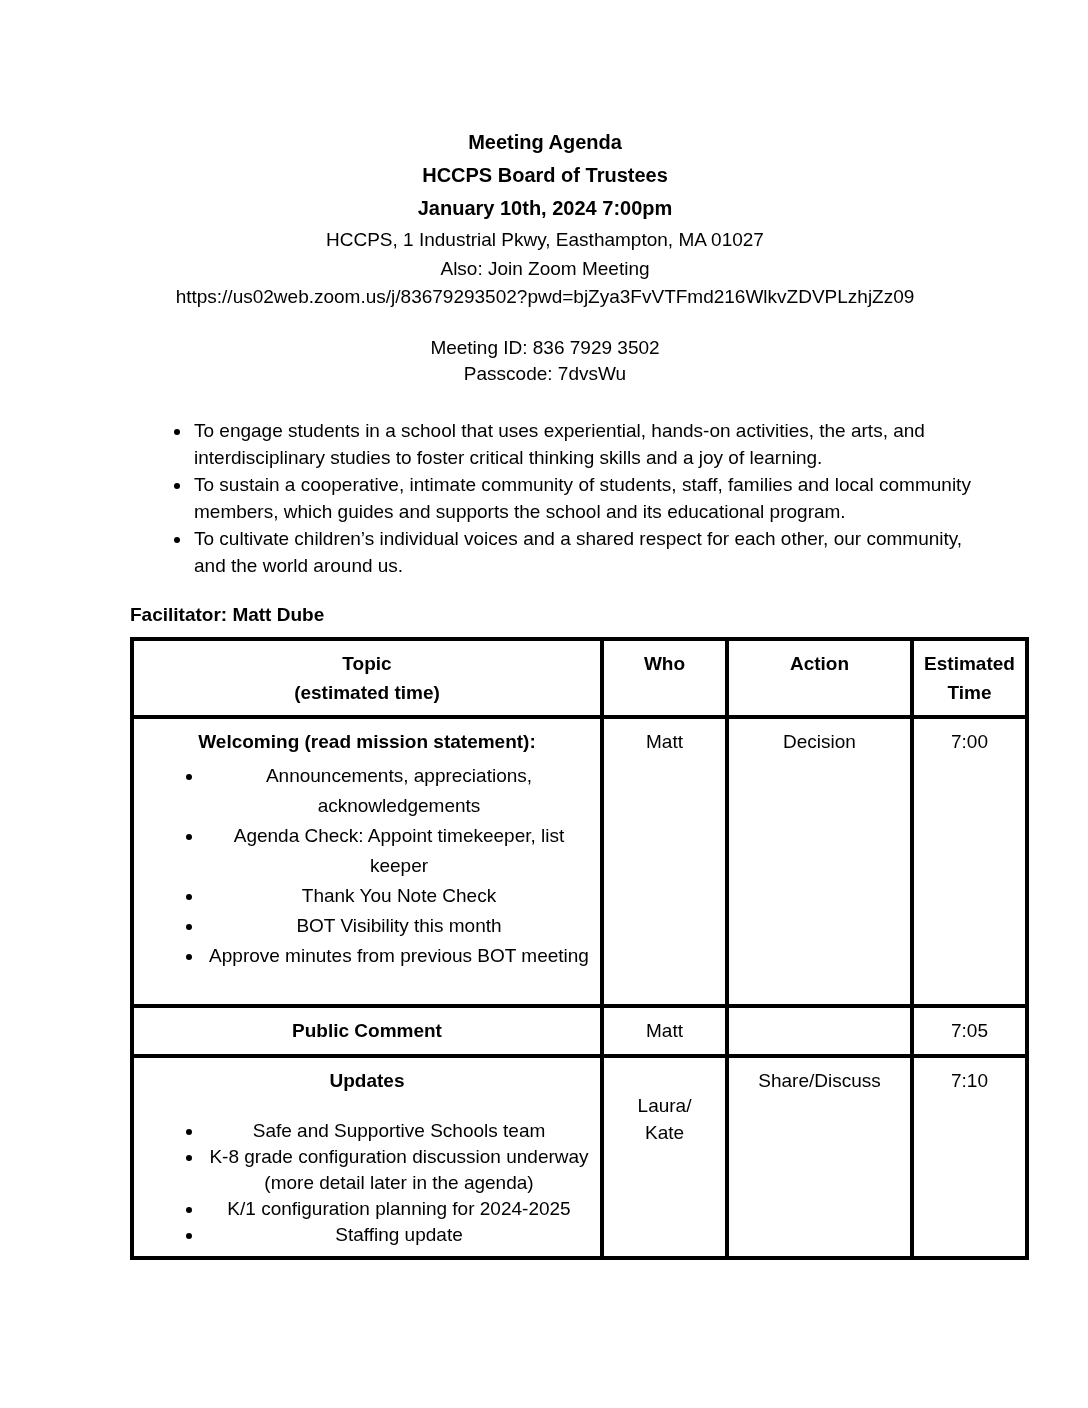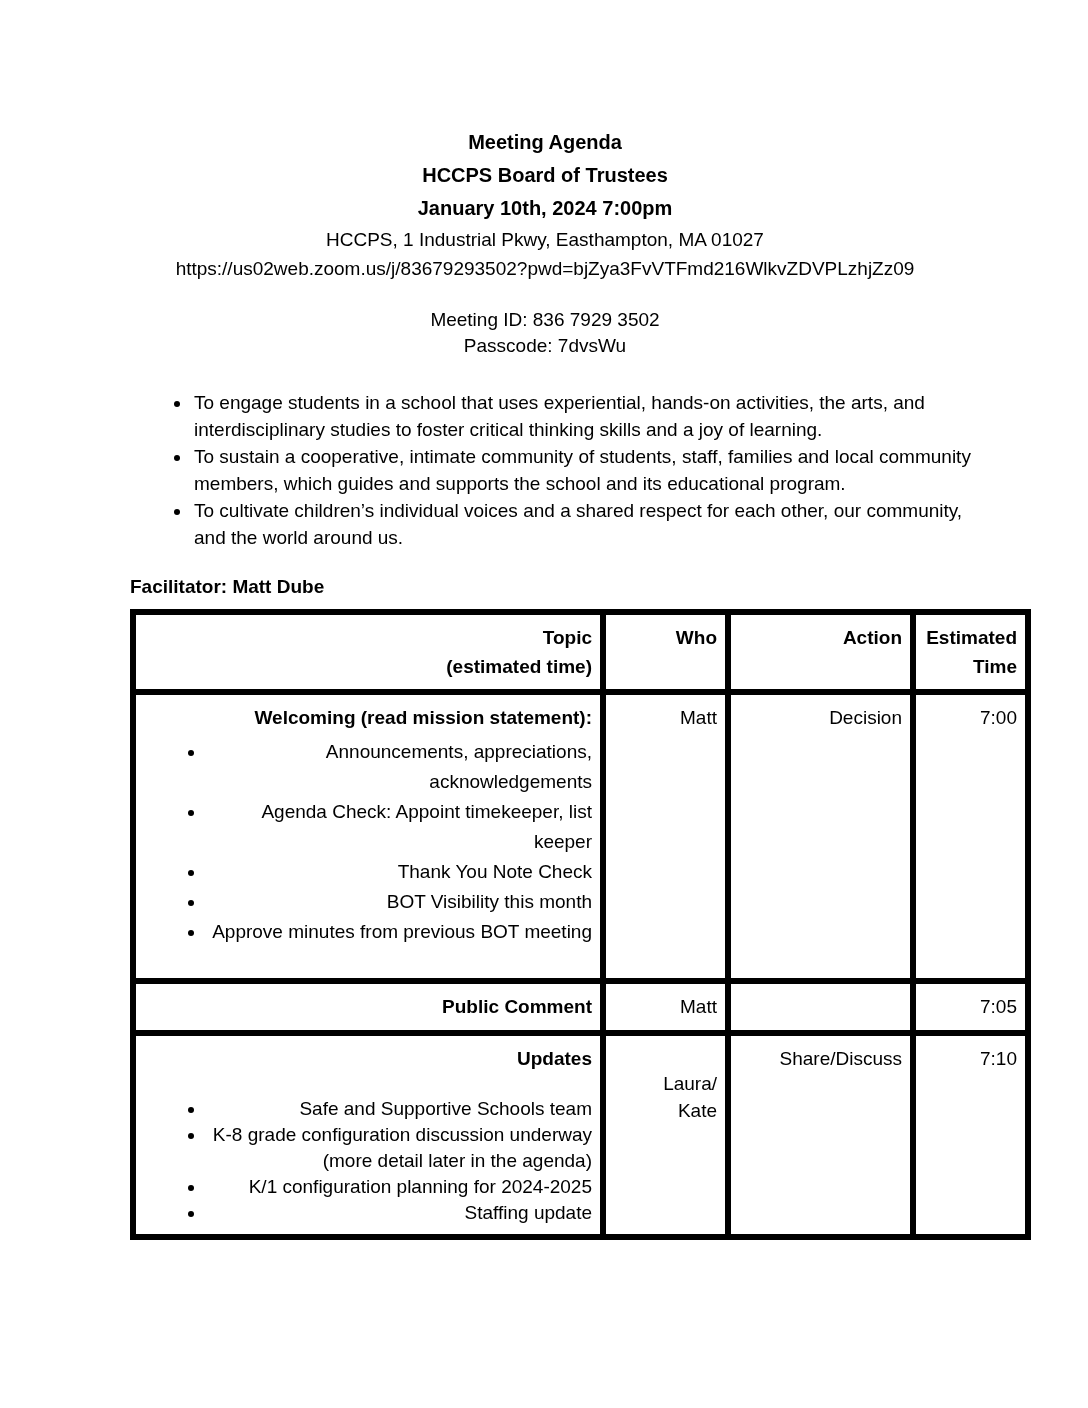--- a/index.html
+++ b/index.html
@@ -28,21 +28,21 @@
   
   .facilitator { font-weight: 700; margin-top: 22px; line-height: 28px; }
 
   
   table.agenda { table-layout: fixed; width: 895px; border-collapse: collapse; margin-top: 8px; }
   .agenda col.c-topic { width: 470px; }
   .agenda col.c-who   { width: 125px; }
   .agenda col.c-act   { width: 185px; }
   .agenda col.c-time  { width: 115px; }
   .agenda th, .agenda td {
-    border: 6px solid #000000; vertical-align: top; text-align: right;
+    border: 4px solid #000000; vertical-align: top; text-align: center;
     padding: 8px 8px; font-weight: 400;
   }
   .agenda th { font-weight: 700; line-height: 29px; }
   .r-head      { height: 70px; }
   .r-welcoming { height: 289px; }
   .r-public    { height: 44px; }
   .r-updates   { height: 195px; }
   .cell-title { font-weight: 700; line-height: 30px; }
   .cell-plain { line-height: 30px; }
   .cell-list { margin: 4px 0 0 0; padding-left: 62px; }
@@ -57,20 +57,21 @@
 <body>
 
 <div class="page">
   <div class="content">
 
     <div class="head-block">
       <div class="title-line">Meeting Agenda</div>
       <div class="title-line">HCCPS Board of Trustees</div>
       <div class="title-line">January 10th, 2024 7:00pm</div>
       <div class="addr-line">HCCPS, 1 Industrial Pkwy, Easthampton, MA 01027</div>
+      <div class="join-line">Also: Join Zoom Meeting</div>
       <div class="url-line">https://us02web.zoom.us/j/83679293502?pwd=bjZya3FvVTFmd216WlkvZDVPLzhjZz09</div>
       <div class="gap-sm"></div>
       <div class="meet-line">Meeting ID: 836 7929 3502</div>
       <div class="meet-line">Passcode: 7dvsWu</div>
     </div>
 
     <div class="mission">
       <ul class="mission-list">
           <li>To engage students in a school that uses experiential, hands-on activities, the arts, and interdisciplinary studies to foster critical thinking skills and a joy of learning.</li>
           <li>To sustain a cooperative, intimate community of students, staff, families and local community members, which guides and supports the school and its educational program.</li>

